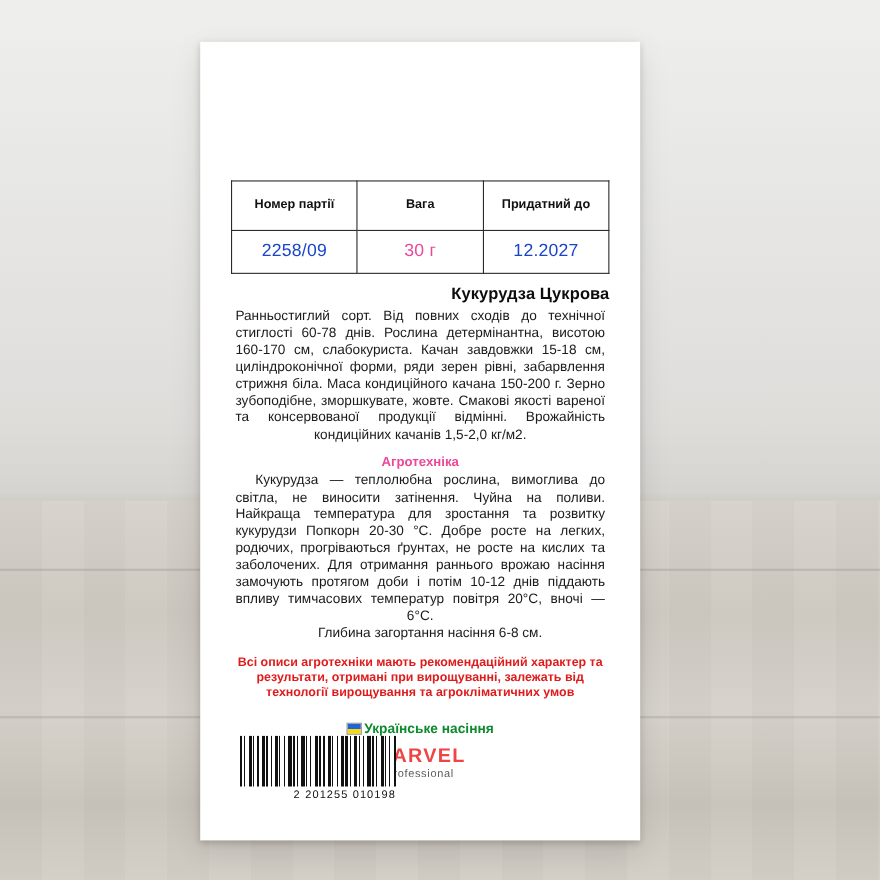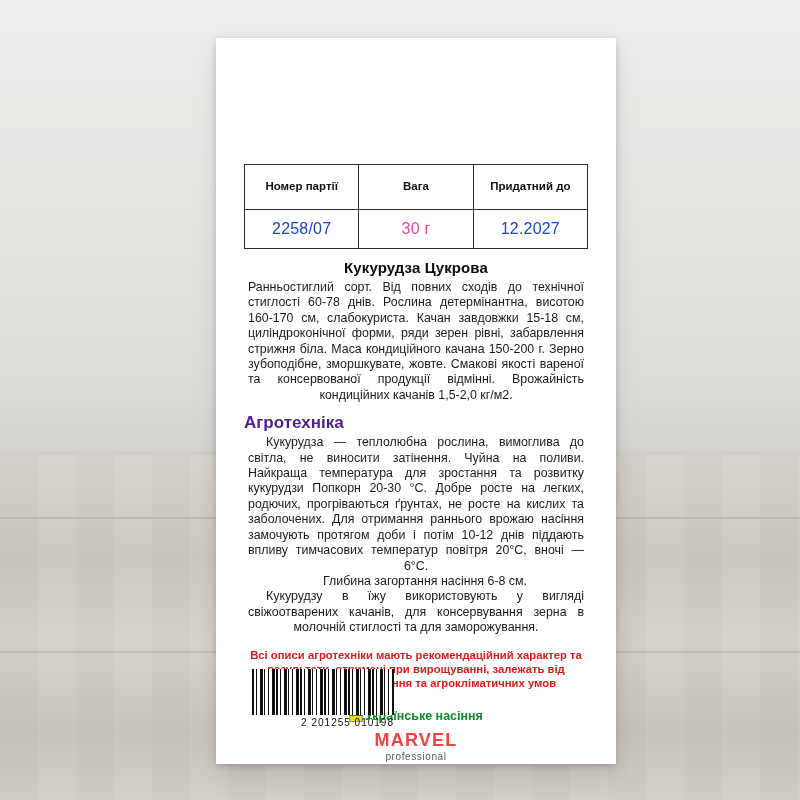--- a/index.html
+++ b/index.html
@@ -43,21 +43,21 @@
 
   .wall-shadow {
     position: absolute;
     left: 0; right: 0; top: 0;
     height: 460px;
     background: linear-gradient(180deg, rgba(255,255,255,0.25), rgba(0,0,0,0.04));
   }
 
   .packet {
     position: absolute;
-    left: 216px;
+    left: 182px;
     top: 38px;
     width: 400px;
     height: 726px;
     background: #ffffff;
     box-shadow: 0 2px 6px rgba(0,0,0,0.18), 0 10px 26px rgba(0,0,0,0.10);
   }
 
   .packet-inner {
     position: absolute;
     left: 0; right: 0;
@@ -93,43 +93,44 @@
     font-size: 16px;
     color: #1a45c8;
     letter-spacing: 0.2px;
   }
   .info-table td.dark {
     color: #ec4899;
   }
 
   
   .title {
-    text-align: center;
+    text-align: right;
     font-size: 15px;
     font-weight: bold;
     color: #0d0d0d;
     margin: 10px 0 4px 0;
     letter-spacing: 0.1px;
   }
   .para {
     font-size: 12.4px;
     line-height: 15.4px;
     color: #1b1b1b;
     text-align: justify;
     text-align-last: center;
     margin: 0 0 0 0;
     padding: 0 4px;
   }
   .para.indent {
     text-indent: 18px;
   }
   .section-head {
-    color: #4c1d95;
-    font-weight: bold;
-    font-size: 17px;
+    text-align: center;
+    color: #ec4899;
+    font-weight: bold;
+    font-size: 12px;
     margin: 10px 0 2px 0;
   }
   .disclaimer {
     margin-top: 12px;
     color: #e01b1b;
     font-size: 11.3px;
     line-height: 14px;
     text-align: center;
     font-weight: bold;
     padding: 0 2px;
@@ -213,36 +214,35 @@
       <table class="info-table">
         <thead>
           <tr>
             <th>Номер партії</th>
             <th>Вага</th>
             <th>Придатний до</th>
           </tr>
         </thead>
         <tbody>
           <tr>
-            <td>2258/07</td>
+            <td>2258/09</td>
             <td class="dark">30 г</td>
             <td>12.2027</td>
           </tr>
         </tbody>
       </table>
 
       <div class="title">Кукурудза Цукрова</div>
 
       <p class="para">Ранньостиглий сорт. Від повних сходів до технічної стиглості 60-78 днів. Рослина детермінантна, висотою 160-170 см, слабокуриста. Качан завдовжки 15-18 см, циліндроконічної форми, ряди зерен рівні, забарвлення стрижня біла. Маса кондиційного качана 150-200 г. Зерно зубоподібне, зморшкувате, жовте. Смакові якості вареної та консервованої продукції відмінні. Врожайність кондиційних качанів 1,5-2,0 кг/м2.</p>
 
       <div class="section-head">Агротехніка</div>
 
       <p class="para indent">Кукурудза — теплолюбна рослина, вимоглива до світла, не виносити затінення. Чуйна на поливи. Найкраща температура для зростання та розвитку кукурудзи Попкорн  20-30 °С. Добре росте на легких, родючих, прогріваються ґрунтах, не росте на кислих та заболочених. Для отримання раннього врожаю насіння замочують протягом доби і потім 10-12 днів піддають впливу тимчасових температур повітря 20°С, вночі — 6°С.</p>
       <p class="para indent">Глибина загортання насіння 6-8 см.</p>
-      <p class="para indent">Кукурудзу в їжу використовують у вигляді свіжоотварених качанів, для консервування зерна в молочній стиглості та для заморожування.</p>
 
       <div class="disclaimer">Всі описи агротехніки мають рекомендаційний характер та результати, отримані при вирощуванні, залежать від технології вирощування та агрокліматичних умов</div>
 
       <div class="brand-block">
         <div class="brand-ukr">
           <span class="flag"></span>
           <span>Українське насіння</span>
         </div>
         <div class="brand-name">MARVEL</div>
         <div class="brand-sub">professional</div>

